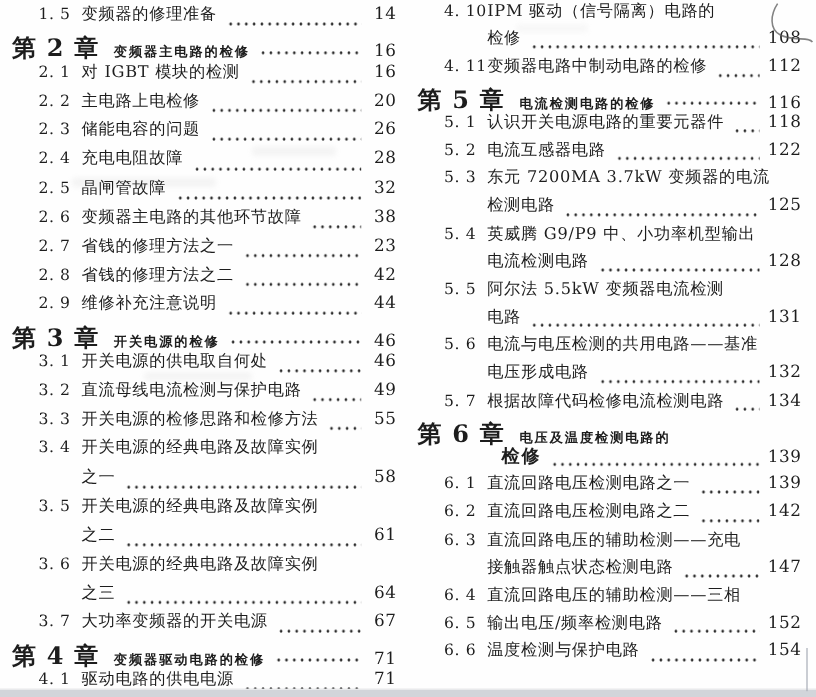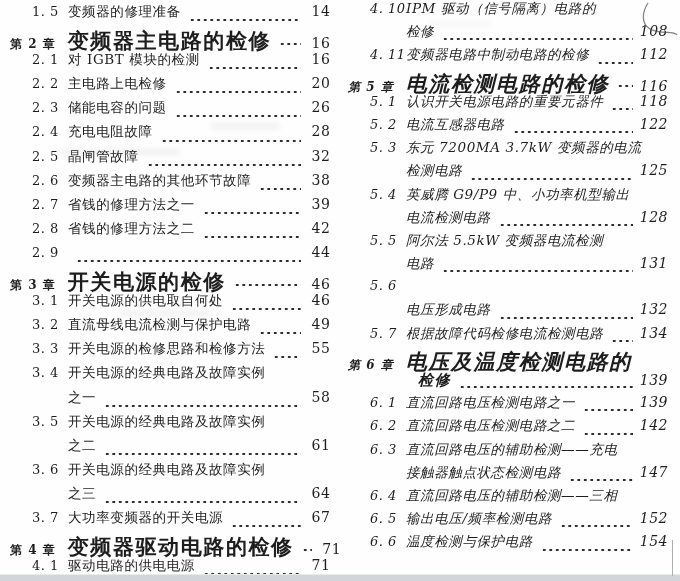--- a/index.html
+++ b/index.html
@@ -9,37 +9,37 @@
     font-family:"DejaVu Serif","Liberation Serif",serif;
     color:#1d1d1d;
   }
   .page{position:absolute;inset:0;background:#fefefe;}
   .col{position:absolute;top:0;}
   .col-left{left:10px;width:324px;padding-top:3px;}
   .col-right{left:348px;width:320px;padding-top:0;}
 
   .toc-line{display:flex;align-items:baseline;}
   .col-left .toc-line{height:24.1px;}
-  .col-right .toc-line{height:23.2px;font-style:italic;}
+  .col-right .toc-line{height:23.2px;}
 
   
   .sec .no{
     flex:0 0 auto;width:36px;margin-left:22px;
     font-size:13px;letter-spacing:.5px;white-space:nowrap;
   }
   .sec .title{
     flex:0 0 auto;font-size:13.5px;letter-spacing:.6px;white-space:nowrap;
   }
   
   .chap .no{
     flex:0 0 auto;margin-left:0;margin-right:12px;
-    font-weight:bold;font-size:12px;letter-spacing:1px;white-space:nowrap;
+    font-weight:bold;font-size:20px;letter-spacing:1px;white-space:nowrap;
   }
   .chap .title{
-    flex:0 0 auto;font-weight:bold;font-size:21px;letter-spacing:1.6px;white-space:nowrap;
+    flex:0 0 auto;font-weight:bold;font-size:11px;letter-spacing:1.6px;white-space:nowrap;
   }
   
   .cont{padding-left:58px;}
   .cont.chapcont{padding-left:70px;}
   .cont .title{flex:0 0 auto;font-size:13.5px;letter-spacing:.6px;white-space:nowrap;}
   .cont.chapcont .title{font-weight:bold;font-size:15px;letter-spacing:1.6px;}
 
   .leader{
     flex:1 1 auto;height:6px;align-self:flex-end;
     margin:0 7px 4px 8px;min-width:10px;
@@ -116,30 +116,31 @@
       <div class="toc-line sec">
         <span class="no">2. 6</span>
         <span class="title">变频器主电路的其他环节故障</span>
         <span class="leader"></span>
         <span class="pageno">38</span>
       </div>
       <div class="toc-line sec">
         <span class="no">2. 7</span>
         <span class="title">省钱的修理方法之一</span>
         <span class="leader"></span>
-        <span class="pageno">39</span>
+        <span class="pageno">23</span>
       </div>
       <div class="toc-line sec">
         <span class="no">2. 8</span>
         <span class="title">省钱的修理方法之二</span>
         <span class="leader"></span>
         <span class="pageno">42</span>
       </div>
       <div class="toc-line sec">
         <span class="no">2. 9</span>
+        <span class="title">维修补充注意说明</span>
         <span class="leader"></span>
         <span class="pageno">44</span>
       </div>
       <div class="toc-line chap">
         <span class="no">第 3 章</span>
         <span class="title">开关电源的检修</span>
         <span class="leader"></span>
         <span class="pageno">46</span>
       </div>
       <div class="toc-line sec">
@@ -262,20 +263,21 @@
         <span class="no">5. 5</span>
         <span class="title">阿尔法 5.5kW 变频器电流检测</span>
       </div>
       <div class="toc-line cont">
         <span class="title">电路</span>
         <span class="leader"></span>
         <span class="pageno">131</span>
       </div>
       <div class="toc-line sec">
         <span class="no">5. 6</span>
+        <span class="title">电流与电压检测的共用电路——基准</span>
       </div>
       <div class="toc-line cont">
         <span class="title">电压形成电路</span>
         <span class="leader"></span>
         <span class="pageno">132</span>
       </div>
       <div class="toc-line sec">
         <span class="no">5. 7</span>
         <span class="title">根据故障代码检修电流检测电路</span>
         <span class="leader"></span>

